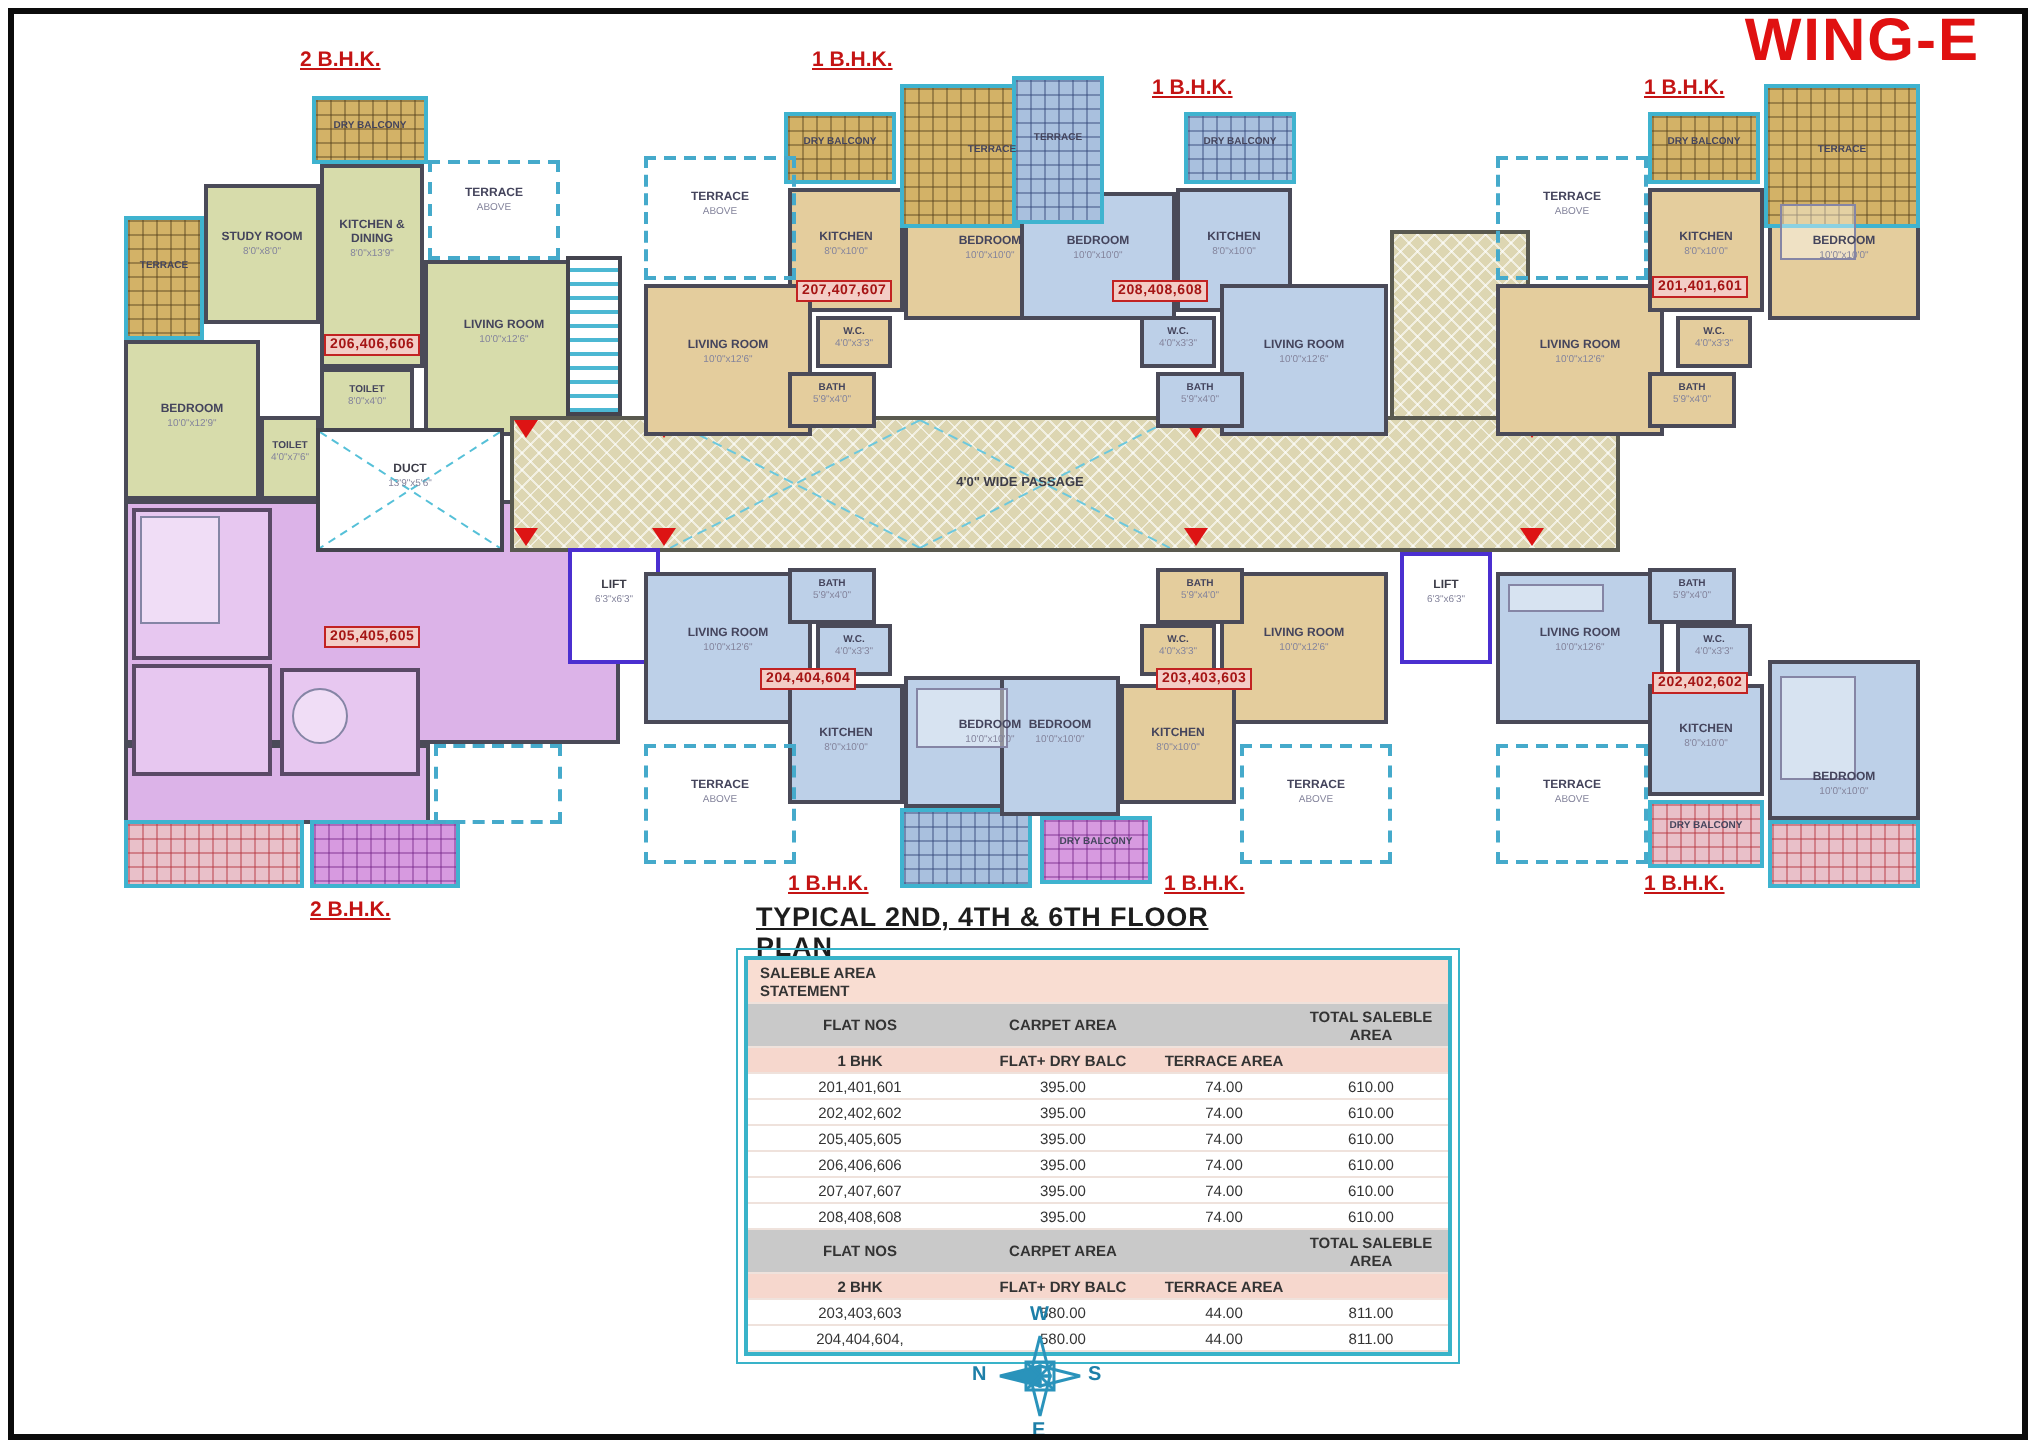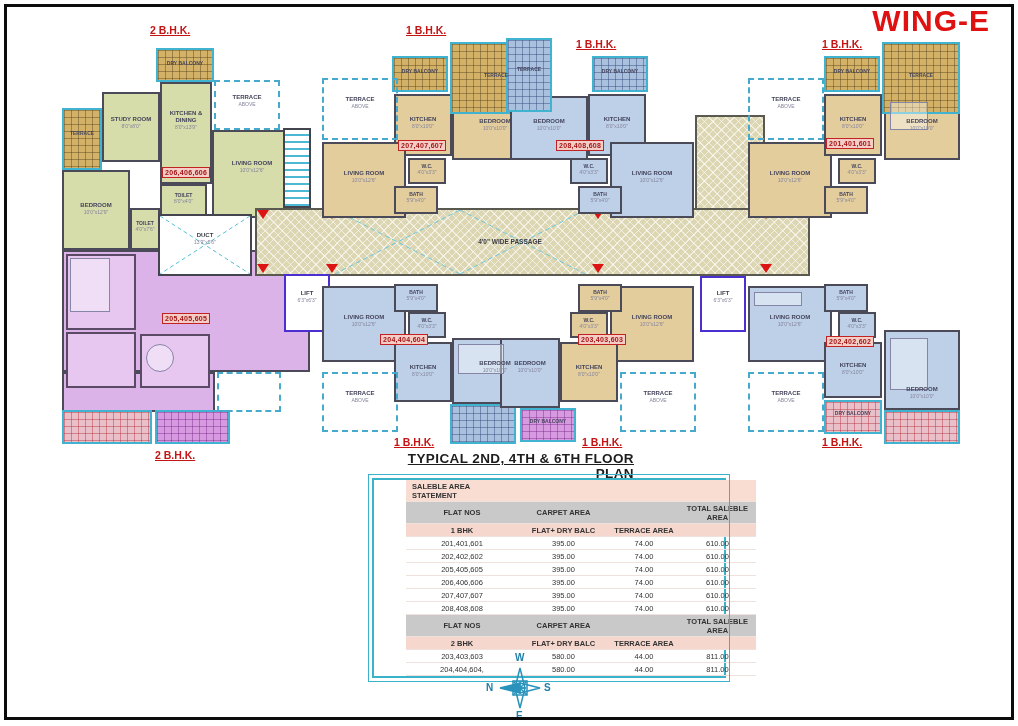--- a/index.html
+++ b/index.html
@@ -34,26 +34,26 @@
   .rl{position:absolute;text-align:center;font-size:6px;font-weight:700;color:#44445c;line-height:1.2;}
   .rl i{display:block;font-style:normal;font-size:5px;font-weight:400;color:#84849c;white-space:nowrap;}
   .rl.sm{font-size:5px;}
   .rl.core{color:#3c3c48;}
   .flatno{position:absolute;background:#f3cdc6;border:1px solid #c22222;color:#a51515;
       font-size:7px;font-weight:700;padding:1px 2px;letter-spacing:.3px;white-space:nowrap;}
   .bhk{position:absolute;color:#c41414;font-weight:700;font-size:10.5px;text-decoration:underline;white-space:nowrap;}
   .tri{position:absolute;width:0;height:0;border-left:6px solid transparent;border-right:6px solid transparent;border-top:9px solid #dd1414;}
   .furn{position:absolute;border:1px solid #8585a5;background:rgba(255,255,255,.4);}
   .watermark{position:absolute;font-size:44px;font-weight:700;letter-spacing:14px;color:rgba(125,125,125,.22);}
-  .plan-title{position:absolute;font-size:13.5px;font-weight:700;color:#1d1d1d;text-decoration:underline;text-align:right;letter-spacing:.4px;}
+  .plan-title{position:absolute;font-size:13.5px;font-weight:700;color:#1d1d1d;text-decoration:underline;text-align:left;letter-spacing:.4px;}
   .wing{position:absolute;font-size:30px;font-weight:700;color:#e01111;letter-spacing:1px;}
   
   .stable{position:absolute;left:372px;top:478px;width:350px;background:#fff;
       border:2px solid #39b3c9;outline:1px solid #39b3c9;outline-offset:3px;}
-  .stable table{width:100%;border-collapse:collapse;font-size:7.5px;color:#333;margin-left:32px;}
+  .stable table{width:100%;border-collapse:collapse;font-size:7.5px;color:#333;}
   .stable td{padding:1.5px 2px;text-align:center;border-bottom:1px solid #efe2dc;}
   .stable td:first-child{width:32%;}
   .stable td:nth-child(2){width:26%;}
   .stable td:nth-child(3){width:20%;}
   .stable tr.r-title td{background:#f9ddd2;font-weight:700;text-align:left;padding-left:6px;}
   .stable tr.r-head td{background:#c9c9c9;font-weight:700;}
   .stable tr.r-sub td{background:#f6d7cd;font-weight:700;}
   
   .compass{position:absolute;left:486px;top:652px;width:68px;height:72px;color:#1d7fa8;font-weight:700;font-size:10px;}
   .compass span{position:absolute;}

